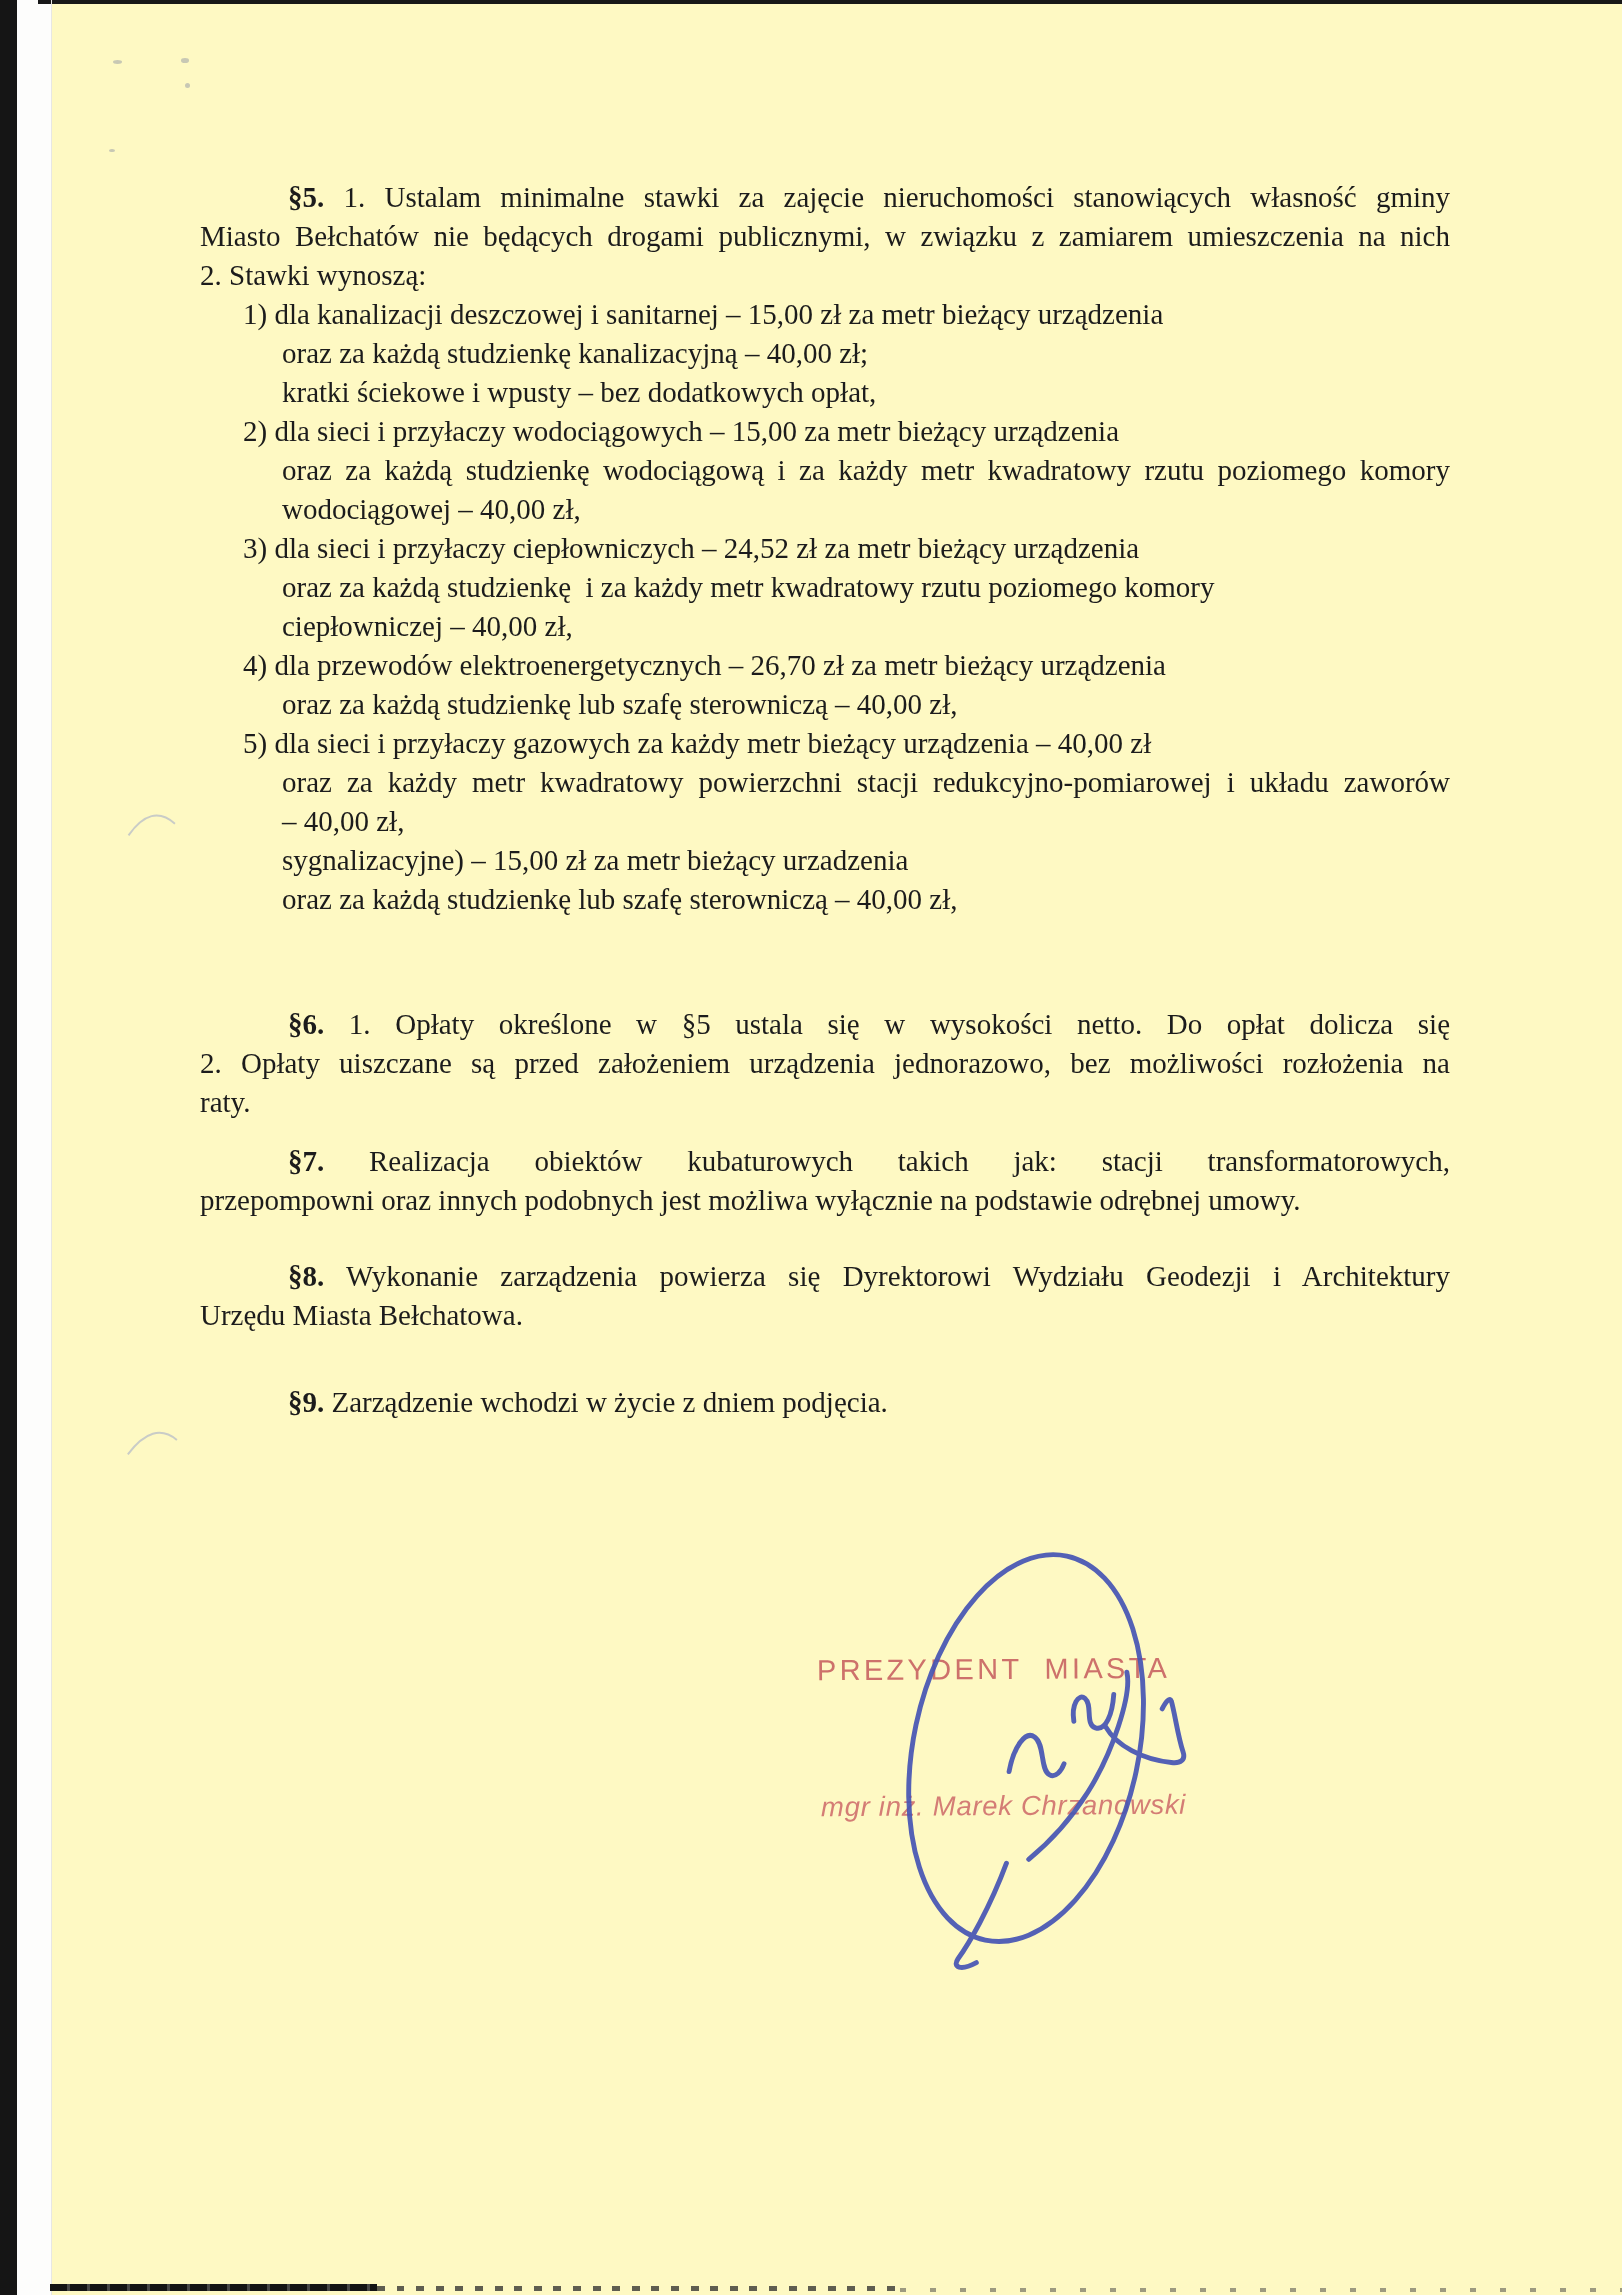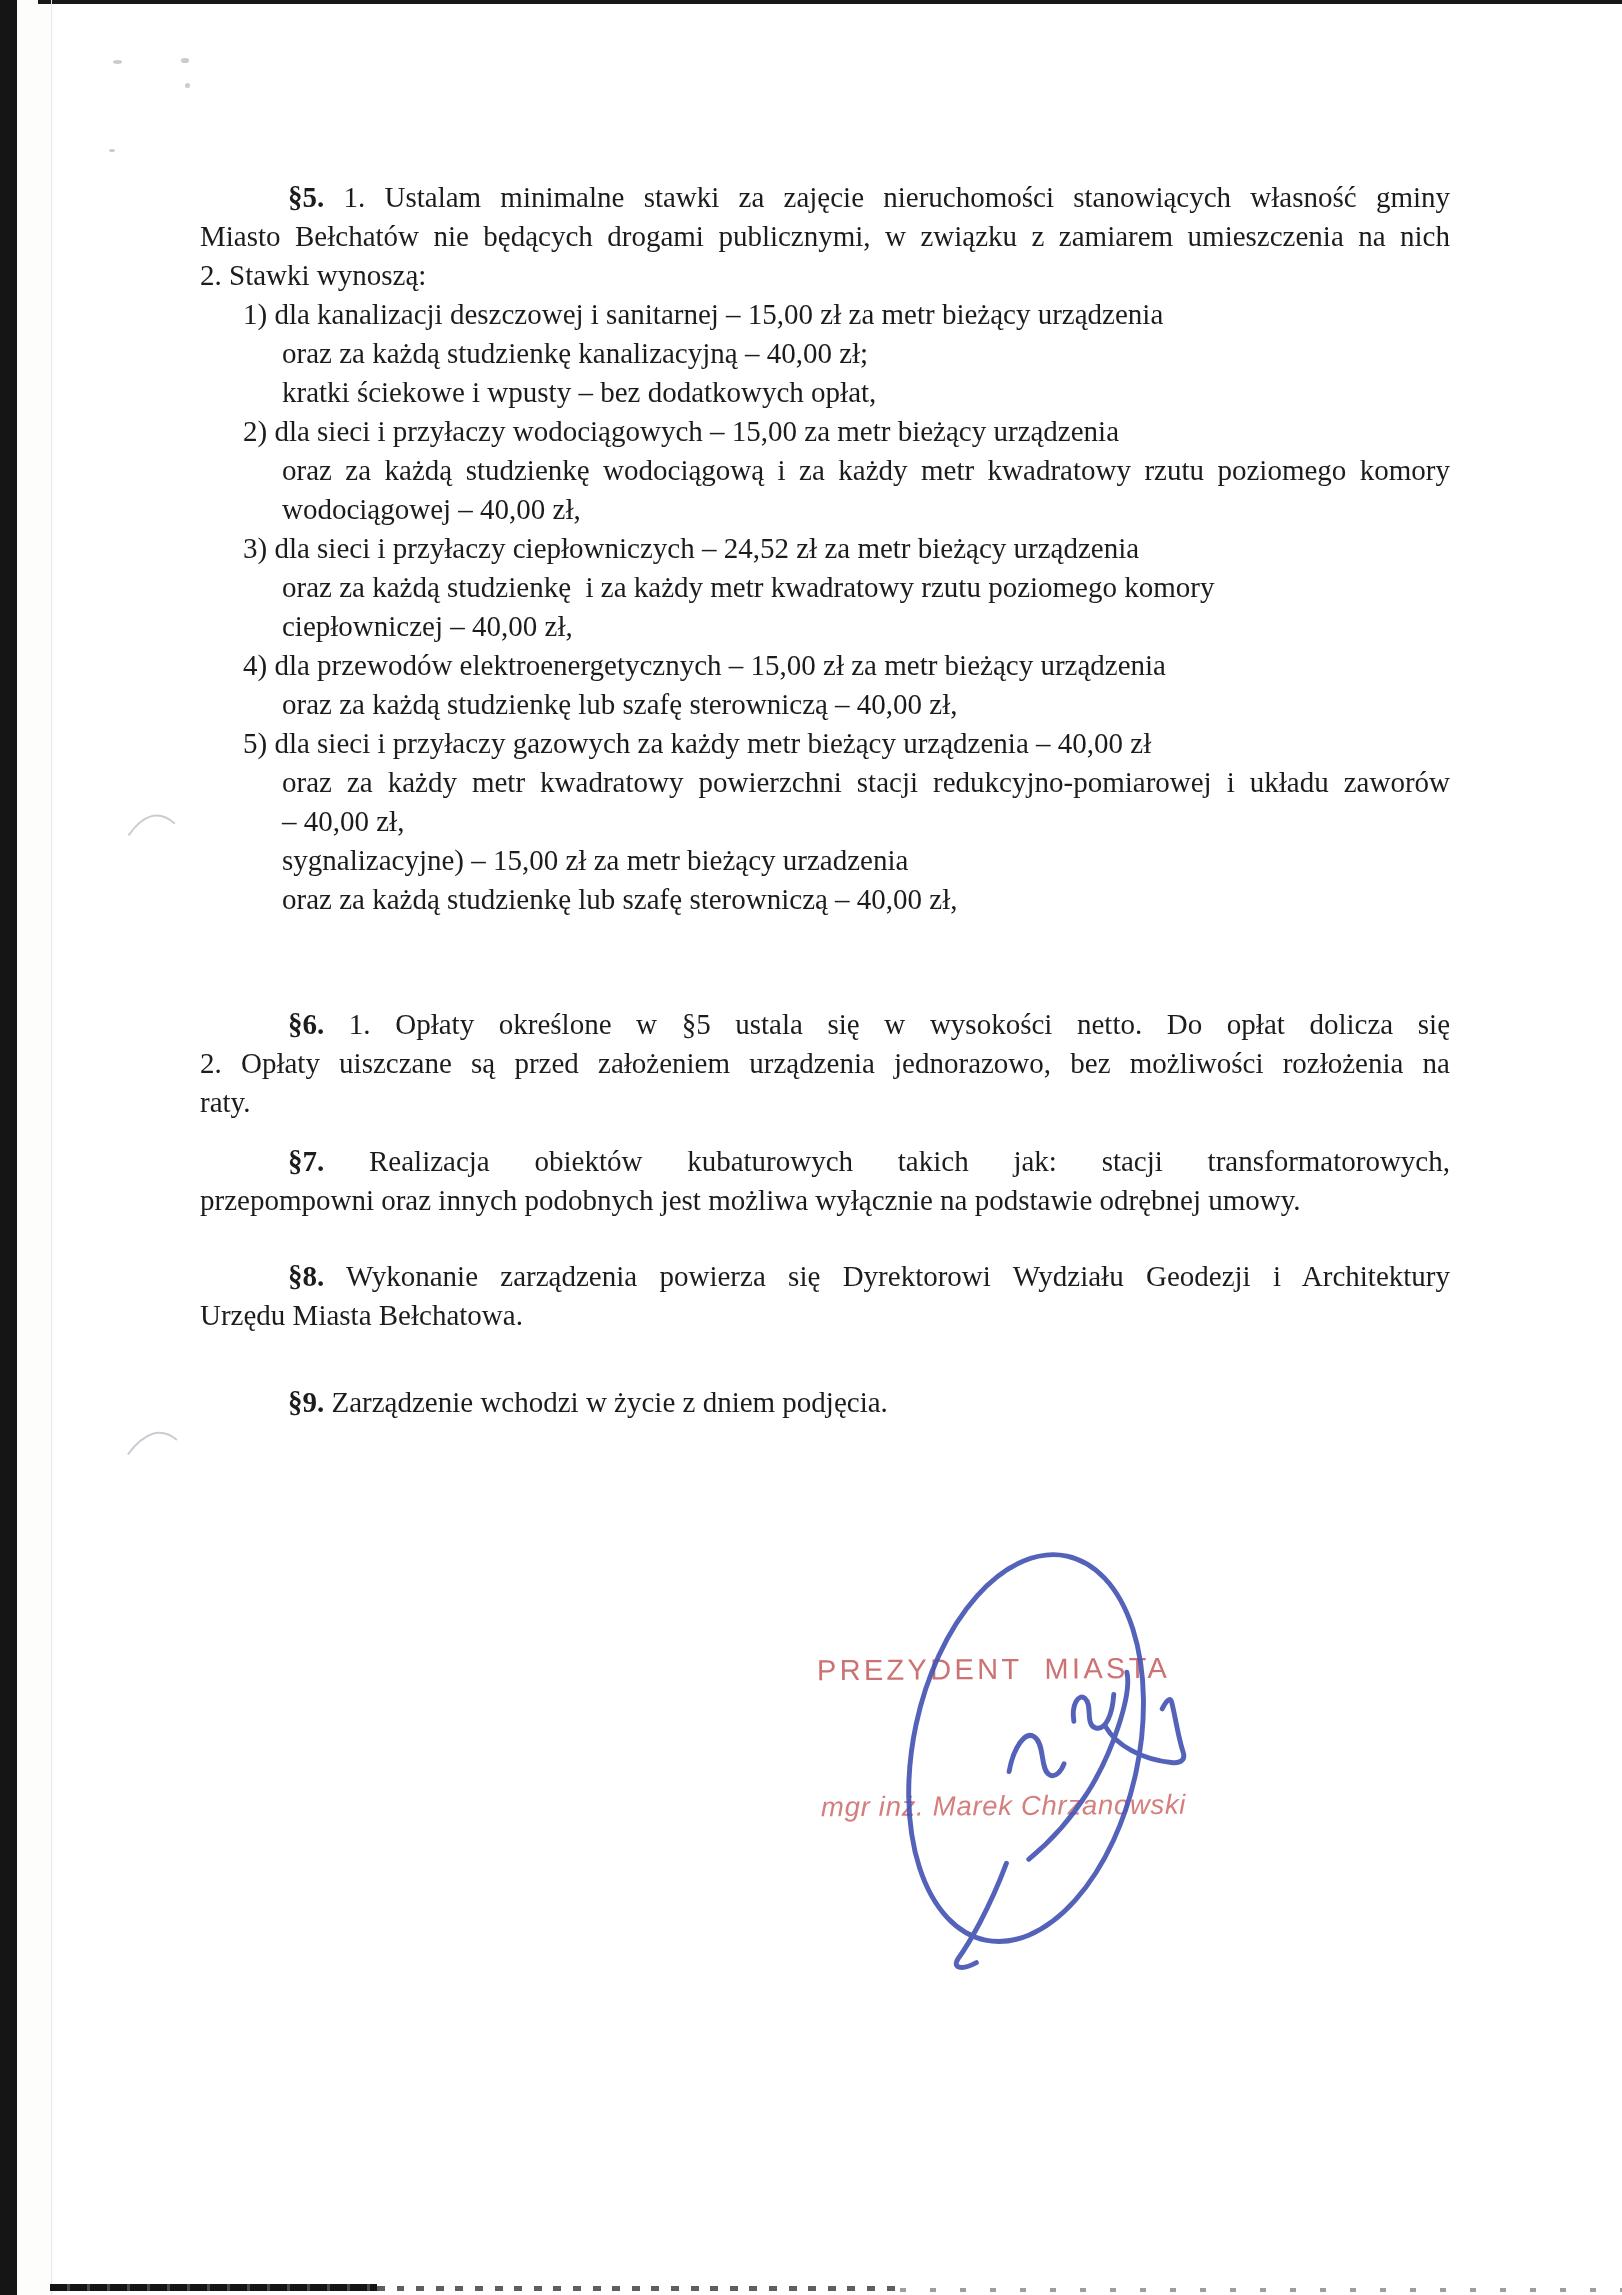--- a/index.html
+++ b/index.html
@@ -1,16 +1,16 @@
 <!DOCTYPE html>
 <html style="font-size:10.5px"><head>
 <meta charset="utf-8">
 <style>
   html,body{margin:0;padding:0;background:#e9e9e7;}
-  .page{position:relative;width:1623px;height:2295px;background:#ffffff;overflow:hidden;
+  .page{position:relative;width:1623px;height:2295px;background:#fef9c3;overflow:hidden;
         font-family:"Liberation Serif",serif;}
   
   .strip-left{position:absolute;left:17px;top:0;width:34px;height:2295px;background:#fdfdfc;}
   .bar-left{position:absolute;left:0;top:0;width:17px;height:2295px;background:#151515;}
   .bar-top{position:absolute;left:38px;top:0;width:1585px;height:3.9px;background:#181818;}
   .page-edge{position:absolute;left:51px;top:0;width:1.3px;height:2295px;background:#e7e7e4;}
   
   .bl1{position:absolute;left:50px;top:2284px;width:327px;height:7.2px;
        background:repeating-linear-gradient(90deg,#141414 0 17px,#474747 17px 20px);}
   .bl2{position:absolute;left:377px;top:2286px;width:523px;height:5.2px;opacity:.75;
@@ -62,21 +62,21 @@
     <div class="ln"><span>2. Stawki wynoszą:</span></div>
     <div class="ln i2"><span>1) dla kanalizacji deszczowej i sanitarnej – 15,00 zł za metr bieżący urządzenia</span></div>
     <div class="ln i3"><span>oraz za każdą studzienkę kanalizacyjną – 40,00 zł;</span></div>
     <div class="ln i3"><span>kratki ściekowe i wpusty – bez dodatkowych opłat,</span></div>
     <div class="ln i2"><span>2) dla sieci i przyłaczy wodociągowych – 15,00 za metr bieżący urządzenia</span></div>
     <div class="ln j i3"><span>oraz za każdą studzienkę wodociągową i za każdy metr kwadratowy rzutu poziomego komory</span></div>
     <div class="ln i3"><span>wodociągowej – 40,00 zł,</span></div>
     <div class="ln i2"><span>3) dla sieci i przyłaczy ciepłowniczych – 24,52 zł za metr bieżący urządzenia</span></div>
     <div class="ln i3"><span>oraz za każdą studzienkę  i za każdy metr kwadratowy rzutu poziomego komory</span></div>
     <div class="ln i3"><span>ciepłowniczej – 40,00 zł,</span></div>
-    <div class="ln i2"><span>4) dla przewodów elektroenergetycznych – 15,00 zł za metr bieżący urządzenia</span></div>
+    <div class="ln i2"><span>4) dla przewodów elektroenergetycznych – 26,70 zł za metr bieżący urządzenia</span></div>
     <div class="ln i3"><span>oraz za każdą studzienkę lub szafę sterowniczą – 40,00 zł,</span></div>
     <div class="ln i2"><span>5) dla sieci i przyłaczy gazowych za każdy metr bieżący urządzenia – 40,00 zł</span></div>
     <div class="ln j i3"><span>oraz za każdy metr kwadratowy powierzchni stacji redukcyjno-pomiarowej i układu zaworów</span></div>
     <div class="ln i3"><span>– 40,00 zł,</span></div>
     <div class="ln i3"><span>sygnalizacyjne) – 15,00 zł za metr bieżący urzadzenia</span></div>
     <div class="ln i3"><span>oraz za każdą studzienkę lub szafę sterowniczą – 40,00 zł,</span></div>
     <div class="g1"></div>
     <div class="ln j i1"><span class="pre">§6.</span><span> 1. Opłaty określone w §5 ustala się w wysokości netto. Do opłat dolicza się</span></div>
     <div class="ln j"><span>2. Opłaty uiszczane są przed założeniem urządzenia jednorazowo, bez możliwości rozłożenia na</span></div>
     <div class="ln"><span>raty.</span></div>

